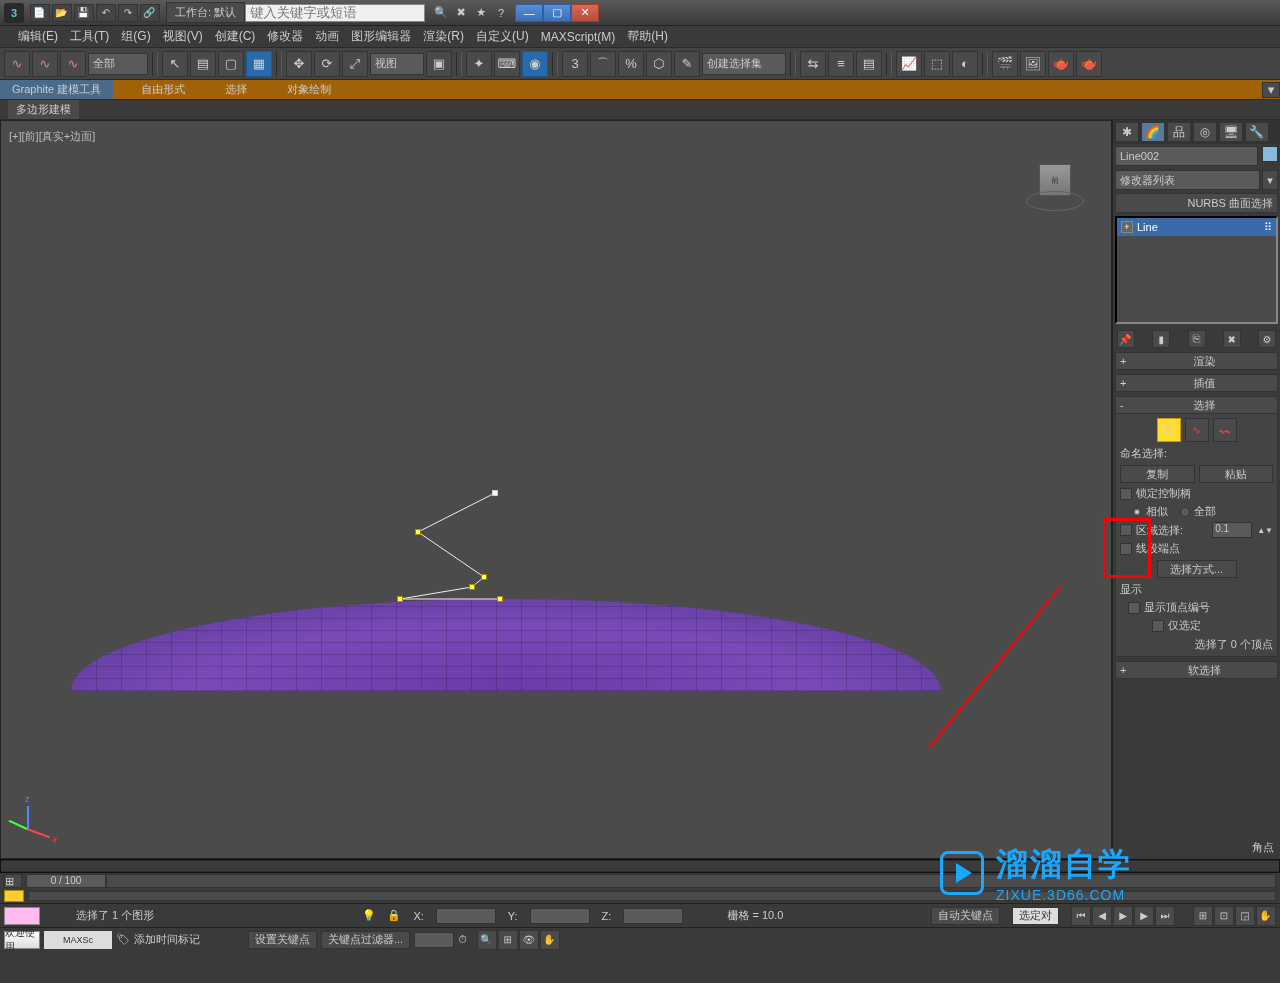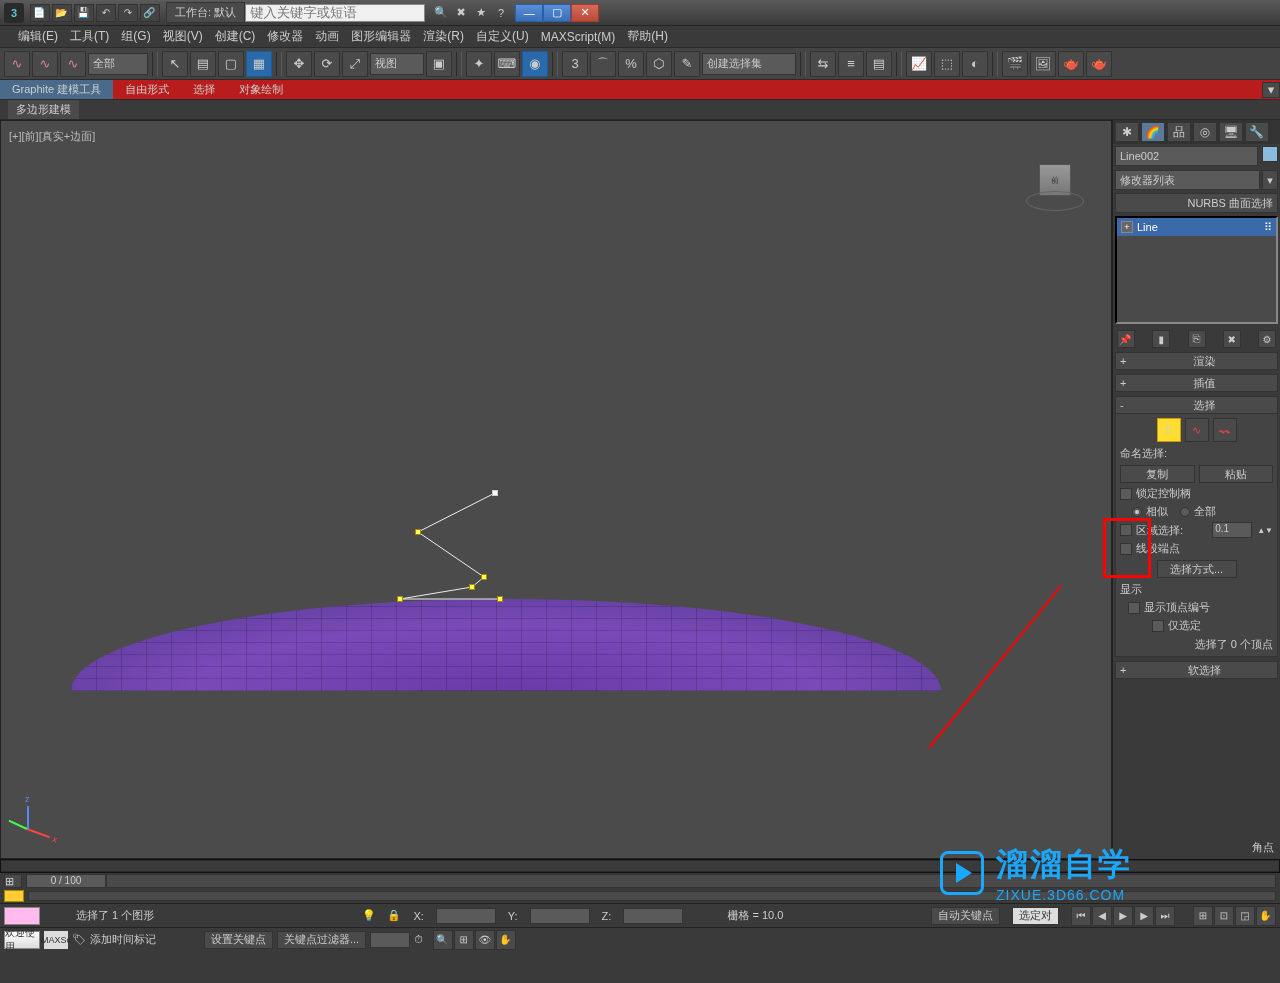--- a/index.html
+++ b/index.html
@@ -25,21 +25,21 @@
 
 
 .main-toolbar { height: 32px; background: #444; display: flex; align-items: center; padding: 0 4px; border-bottom: 1px solid #2a2a2a; gap: 2px; }
 .tb-btn { width: 26px; height: 26px; border: 1px solid #333; display: flex; align-items: center; justify-content: center; font-size: 13px; background: #4a4a4a; }
 .tb-btn.active { background: #2a6aaa; border-color: #1a5a9a; }
 .tb-btn.wave { color: #d88; }
 .tb-dropdown { height: 22px; background: #5a5a5a; border: 1px solid #333; padding: 0 4px; display: flex; align-items: center; font-size: 11px; }
 .tb-sep { width: 6px; height: 24px; border-left: 1px solid #2a2a2a; border-right: 1px solid #5a5a5a; margin: 0 2px; }
 
 
-.ribbon { height: 20px; background: #b91c1c; display: flex; align-items: center; border-bottom: 1px solid #2a2a2a; }
+.ribbon { height: 20px; background: #a16207; display: flex; align-items: center; border-bottom: 1px solid #2a2a2a; gap: 16px; }
 .ribbon-tab { padding: 2px 12px; font-size: 11px; }
 .ribbon-tab.active { background: #4a6a8a; }
 .ribbon-sub { height: 20px; background: #3a3a3a; display: flex; align-items: center; padding: 0 8px; border-bottom: 1px solid #2a2a2a; }
 .ribbon-sub span { padding: 2px 8px; background: #4a4a4a; font-size: 11px; }
 
 
 .main-area { display: flex; height: 739px; }
 .viewport { flex: 1; background: #4b4b4b; position: relative; border: 1px solid #222; }
 .viewport-label { position: absolute; top: 8px; left: 8px; color: #bbb; font-size: 11px; }
 
@@ -115,21 +115,21 @@
 .time-slider { height: 16px; background: #3a3a3a; display: flex; align-items: center; padding: 0 4px; }
 .slider-btn { width: 80px; height: 14px; background: #5a5a5a; border: 1px solid #333; font-size: 10px; text-align: center; }
 .time-ruler { flex: 1; height: 14px; background: #4a4a4a; border: 1px solid #333; position: relative; }
 
 .status-bar { height: 24px; background: #3a3a3a; border-top: 1px solid #222; display: flex; align-items: center; gap: 12px; padding: 0 4px; font-size: 11px; }
 .status-input { width: 60px; height: 16px; background: #5a5a5a; border: 1px solid #333; padding: 0 2px; font-size: 10px; }
 .status-btn { height: 18px; padding: 0 6px; background: #4a4a4a; border: 1px solid #333; }
 
 .bottom-bar { height: 24px; background: #3a3a3a; border-top: 1px solid #222; display: flex; align-items: center; gap: 4px; padding: 0 4px; font-size: 11px; }
 .welcome-btn { width: 36px; height: 18px; background: linear-gradient(#fff, #ddd); border: 1px solid #888; color: #333; display: flex; align-items: center; justify-content: center; font-size: 10px; }
-.maxscript-label { width: 24px; height: 18px; background: #ddd; color: #333; display: flex; align-items: center; justify-content: center; font-size: 9px; }
+.maxscript-label { width: 68px; height: 18px; background: #ddd; color: #333; display: flex; align-items: center; justify-content: center; font-size: 9px; }
 .prompt-area { flex: 1; padding: 0 6px; }
 .nav-controls { display: flex; gap: 1px; }
 .nav-btn { width: 20px; height: 20px; background: #4a4a4a; border: 1px solid #333; display: flex; align-items: center; justify-content: center; font-size: 10px; }
 </style>
 </head>
 <body>
 
 <div class="titlebar">
   <div class="logo">3</div>
   <div class="qat">
@@ -189,21 +189,21 @@
   <div class="tb-sep"></div>
   <div class="tb-btn">✦</div>
   <div class="tb-btn">⌨</div>
   <div class="tb-btn active">◉</div>
   <div class="tb-sep"></div>
   <div class="tb-btn">3</div>
   <div class="tb-btn">⌒</div>
   <div class="tb-btn">%</div>
   <div class="tb-btn">⬡</div>
   <div class="tb-btn">✎</div>
-  <div class="tb-dropdown" style="width:94px">创建选择集</div>
+  <div class="tb-dropdown" style="width:84px">创建选择集</div>
   <div class="tb-sep"></div>
   <div class="tb-btn">⇆</div>
   <div class="tb-btn">≡</div>
   <div class="tb-btn">▤</div>
   <div class="tb-sep"></div>
   <div class="tb-btn">📈</div>
   <div class="tb-btn">⬚</div>
   <div class="tb-btn">◐</div>
   <div class="tb-sep"></div>
   <div class="tb-btn">🎬</div>

